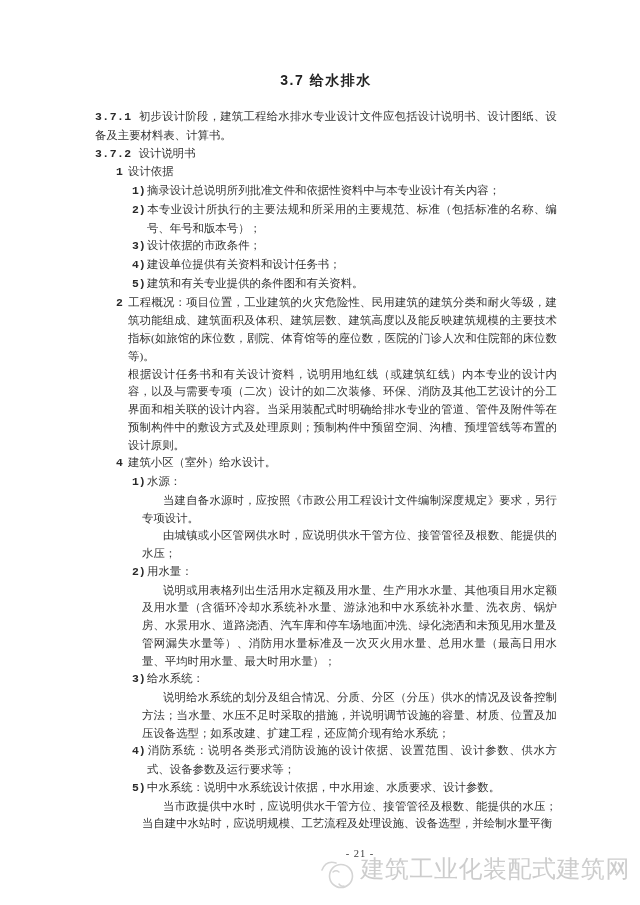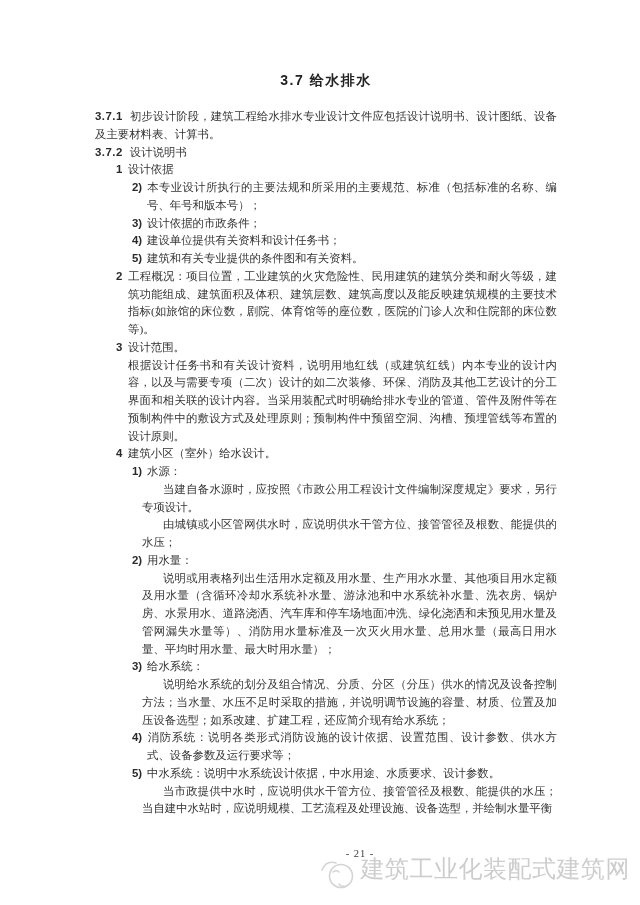--- a/index.html
+++ b/index.html
@@ -17,21 +17,21 @@
     text-align:justify;
   }
   .title{
     font-family:"Liberation Sans","DejaVu Sans",sans-serif;
     font-weight:700;font-size:14px;line-height:16px;color:#222222;
     text-align:center;letter-spacing:1.5px;
     margin:0 0 20px 0;
   }
   p{margin:0;}
   .num{
-    font-family:Liberation Sans, sans-serif;
+    font-family:Liberation Mono, monospace;
     font-weight:700;color:#2a2a2a;text-indent:0;
   }
   .sp{margin-right:7px;letter-spacing:0.5px;}
   .l1{padding-left:33px;text-indent:-33px;}
   .l1 > .num{display:inline-block;width:12px;margin-left:21px;}
   .l2{padding-left:52px;text-indent:-52px;}
   .l2 > .num{display:inline-block;width:15px;margin-left:37px;}
   .p3{margin-left:33px;}
   .sub{margin-left:47px;text-indent:21px;}
   .pageno{
@@ -56,28 +56,28 @@
   <div class="content">
 
     <div class="title">3.7 给水排水</div>
 
     <p><span class="num sp">3.7.1</span><span>初步设计阶段，建筑工程给水排水专业设计文件应包括设计说明书、设计图纸、设备及主要材料表、计算书。</span></p>
 
     <p><span class="num sp">3.7.2</span><span>设计说明书</span></p>
 
     <p class="l1"><span class="num">1</span><span>设计依据</span></p>
 
+    <p class="l2"><span class="num">1)</span><span>摘录设计总说明所列批准文件和依据性资料中与本专业设计有关内容；</span></p>
     <p class="l2"><span class="num">2)</span><span>本专业设计所执行的主要法规和所采用的主要规范、标准（包括标准的名称、编号、年号和版本号）；</span></p>
     <p class="l2"><span class="num">3)</span><span>设计依据的市政条件；</span></p>
     <p class="l2"><span class="num">4)</span><span>建设单位提供有关资料和设计任务书；</span></p>
     <p class="l2"><span class="num">5)</span><span>建筑和有关专业提供的条件图和有关资料。</span></p>
 
     <p class="l1"><span class="num">2</span><span>工程概况：项目位置，工业建筑的火灾危险性、民用建筑的建筑分类和耐火等级，建筑功能组成、建筑面积及体积、建筑层数、建筑高度以及能反映建筑规模的主要技术指标(如旅馆的床位数，剧院、体育馆等的座位数，医院的门诊人次和住院部的床位数等)。</span></p>
 
-    <p class="l1"><span class="num">3</span><span>设计范围。</span></p>
     <p class="p3">根据设计任务书和有关设计资料，说明用地红线（或建筑红线）内本专业的设计内容，以及与需要专项（二次）设计的如二次装修、环保、消防及其他工艺设计的分工界面和相关联的设计内容。当采用装配式时明确给排水专业的管道、管件及附件等在预制构件中的敷设方式及处理原则；预制构件中预留空洞、沟槽、预埋管线等布置的设计原则。</p>
 
     <p class="l1"><span class="num">4</span><span>建筑小区（室外）给水设计。</span></p>
 
     <p class="l2"><span class="num">1)</span><span>水源：</span></p>
     <p class="sub">当建自备水源时，应按照《市政公用工程设计文件编制深度规定》要求，另行专项设计。</p>
     <p class="sub">由城镇或小区管网供水时，应说明供水干管方位、接管管径及根数、能提供的水压；</p>
 
     <p class="l2"><span class="num">2)</span><span>用水量：</span></p>
     <p class="sub">说明或用表格列出生活用水定额及用水量、生产用水水量、其他项目用水定额及用水量（含循环冷却水系统补水量、游泳池和中水系统补水量、洗衣房、锅炉房、水景用水、道路浇洒、汽车库和停车场地面冲洗、绿化浇洒和未预见用水量及管网漏失水量等）、消防用水量标准及一次灭火用水量、总用水量（最高日用水量、平均时用水量、最大时用水量）；</p>

